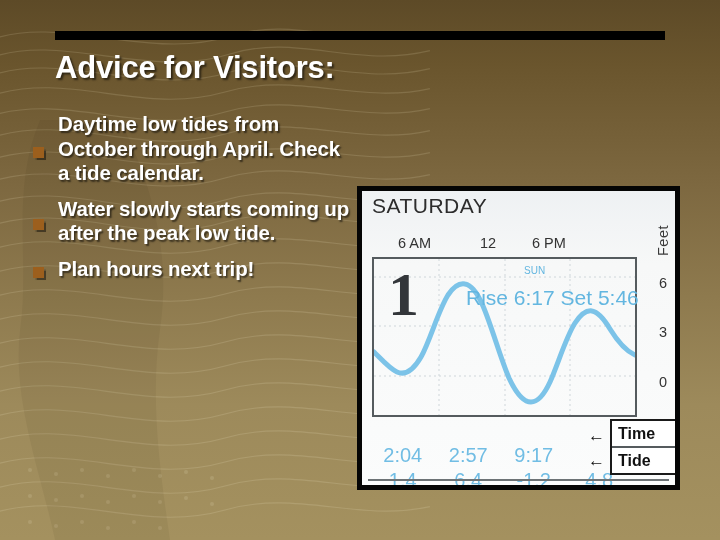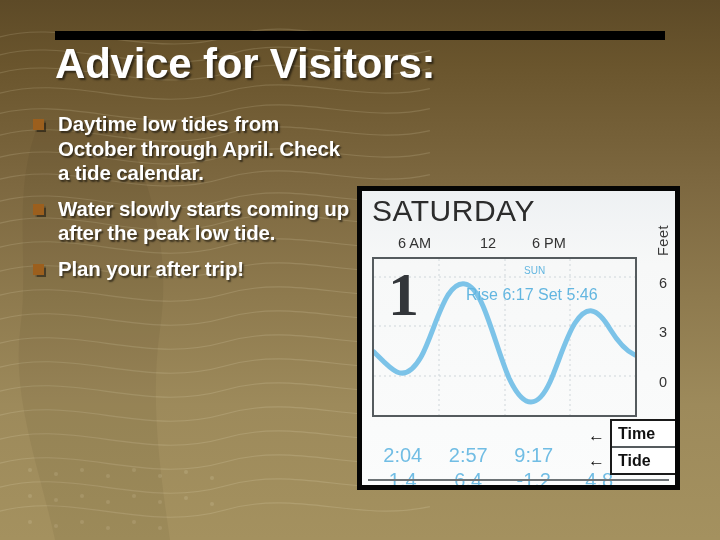--- a/index.html
+++ b/index.html
@@ -44,39 +44,39 @@
     left: 55px;
     top: 31px;
     width: 610px;
     height: 9px;
     background: #000000;
   }
 
   #page-title {
     position: absolute;
     left: 55px;
-    top: 40px;
+    top: 50px;
     width: 620px;
     color: #ffffff;
-    font-size: 42px;
+    font-size: 31px;
     font-weight: bold;
     letter-spacing: -0.2px;
     text-shadow: 2px 2px 2px rgba(0,0,0,0.55);
   }
 
   #bullets {
     position: absolute;
     left: 33px;
     top: 112px;
     width: 320px;
   }
   .bullet-row {
     position: relative;
     display: flex;
-    align-items: flex-start;
+    align-items: center;
     margin-bottom: 11px;
   }
   .bullet-marker {
     flex: 0 0 auto;
     width: 11px;
     height: 11px;
     margin-top: 7px;
     margin-right: 14px;
     background: #9c5f1d;
     box-shadow: 1.5px 1.5px 1px rgba(0,0,0,0.45);
@@ -106,21 +106,21 @@
     position: relative;
     width: 100%;
     height: 100%;
     background: linear-gradient(180deg, #eef1f3 0%, #f7f8f8 25%, #fbfcfc 100%);
     overflow: hidden;
   }
   #chart-day-title {
     position: absolute;
     left: 10px;
     top: 3px;
-    font-size: 30px;
+    font-size: 21px;
     font-weight: normal;
     color: #2c2c2c;
     letter-spacing: 0.5px;
     font-family: "Liberation Sans", sans-serif;
   }
   .xtick {
     position: absolute;
     top: 44px;
     font-size: 14.5px;
     color: #333333;
@@ -169,21 +169,21 @@
     left: 150px;
     top: 6px;
     font-size: 10px;
     color: #63b6e0;
     font-family: "Liberation Sans", sans-serif;
   }
   #sun-times {
     position: absolute;
     left: 92px;
     top: 27px;
-    font-size: 16px;
+    font-size: 21px;
     color: #63b6e0;
     white-space: nowrap;
     font-family: "Liberation Sans", sans-serif;
   }
   #readout {
     position: absolute;
     left: 8px;
     top: 232px;
     width: 262px;
     margin-top: 20px;
@@ -305,21 +305,21 @@
     <div class="bullet-row">
       <span class="bullet-marker"></span>
       <span class="bullet-text">Daytime low tides from October through April.  Check a tide calendar.</span>
     </div>
     <div class="bullet-row">
       <span class="bullet-marker"></span>
       <span class="bullet-text">Water slowly starts coming up after the peak low tide.</span>
     </div>
     <div class="bullet-row">
       <span class="bullet-marker"></span>
-      <span class="bullet-text">Plan your after trip!</span>
+      <span class="bullet-text">Plan hours next trip!</span>
     </div>
   </div>
 
   <div id="tide-figure">
     <div id="tide-inner">
 
       <div id="chart-day-title">SATURDAY</div>
 
       <div class="xtick" style="left:36px;">6 AM</div>
       <div class="xtick" style="left:118px;">12</div>

